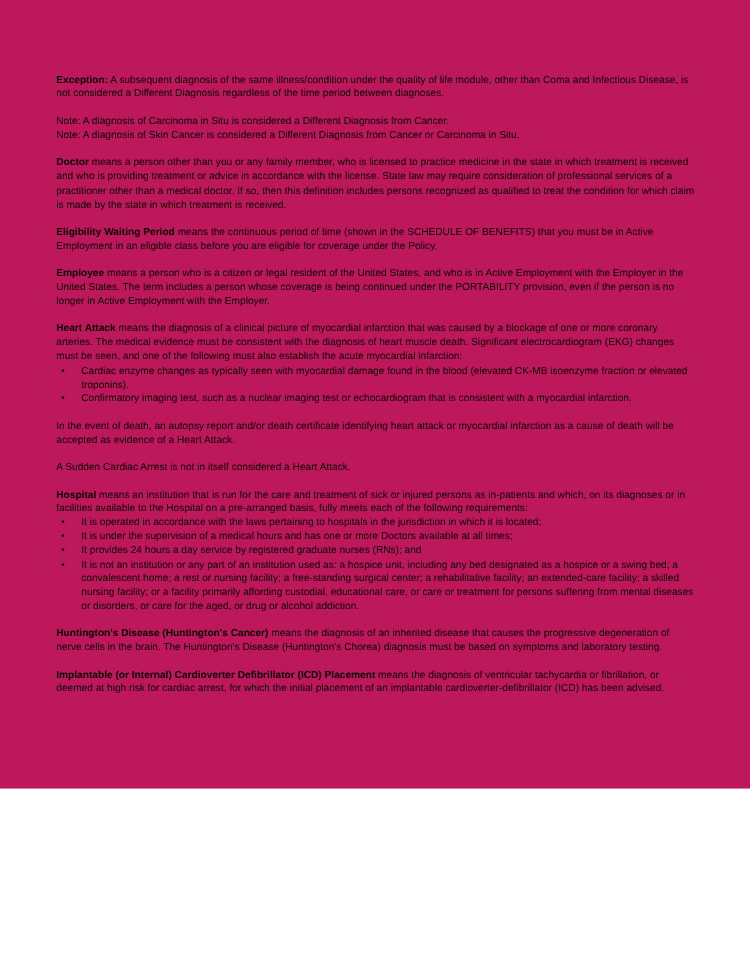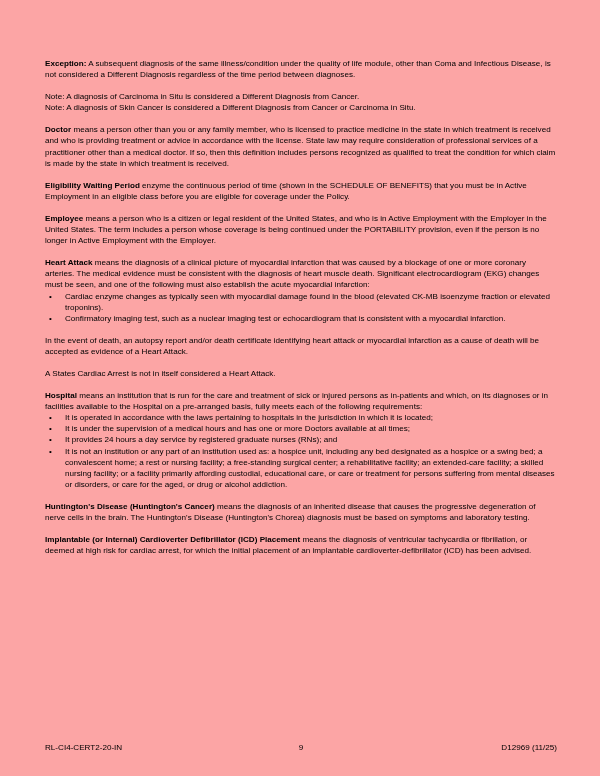--- a/index.html
+++ b/index.html
@@ -7,22 +7,22 @@
     padding: 0;
     background: #ffffff;
   }
   body {
     font-family: "Liberation Sans", sans-serif;
     color: #000000;
   }
   .page {
     position: relative;
     width: 600px;
-    height: 776px;
-    background: #fca5a5;
+    height: 631px;
+    background: #be185d;
     box-sizing: border-box;
     overflow: hidden;
   }
   .content {
     position: absolute;
     left: 45px;
     top: 58px;
     width: 512px;
   }
   p.para {
@@ -89,35 +89,35 @@
 <div class="page">
   <div class="content">
 
     <p class="para"><span class="term">Exception:</span><span> A subsequent diagnosis of the same illness/condition under the quality of life module, other than Coma and Infectious Disease, is not considered a Different Diagnosis regardless of the time period between diagnoses.</span></p>
 
     <p class="para tight">Note: A diagnosis of Carcinoma in Situ is considered a Different Diagnosis from Cancer.</p>
     <p class="para">Note: A diagnosis of Skin Cancer is considered a Different Diagnosis from Cancer or Carcinoma in Situ.</p>
 
     <p class="para"><span class="term">Doctor</span><span> means a person other than you or any family member, who is licensed to practice medicine in the state in which treatment is received and who is providing treatment or advice in accordance with the license. State law may require consideration of professional services of a practitioner other than a medical doctor. If so, then this definition includes persons recognized as qualified to treat the condition for which claim is made by the state in which treatment is received.</span></p>
 
-    <p class="para"><span class="term">Eligibility Waiting Period</span><span> enzyme the continuous period of time (shown in the SCHEDULE OF BENEFITS) that you must be in Active Employment in an eligible class before you are eligible for coverage under the Policy.</span></p>
+    <p class="para"><span class="term">Eligibility Waiting Period</span><span> means the continuous period of time (shown in the SCHEDULE OF BENEFITS) that you must be in Active Employment in an eligible class before you are eligible for coverage under the Policy.</span></p>
 
     <p class="para"><span class="term">Employee</span><span> means a person who is a citizen or legal resident of the United States, and who is in Active Employment with the Employer in the United States. The term includes a person whose coverage is being continued under the PORTABILITY provision, even if the person is no longer in Active Employment with the Employer.</span></p>
 
 
     <p class="para tight"><span class="term">Heart Attack</span><span> means the diagnosis of a clinical picture of myocardial infarction that was caused by a blockage of one or more coronary arteries.  The medical evidence must be consistent with the diagnosis of heart muscle death. Significant electrocardiogram (EKG) changes must be seen, and one of the following must also establish the acute myocardial infarction:</span></p>
 
     <ul class="bullets">
       <li><span class="dot">•</span><span>Cardiac enzyme changes as typically seen with myocardial damage found in the blood (elevated CK-MB isoenzyme fraction or elevated troponins).</span></li>
       <li><span class="dot">•</span><span>Confirmatory imaging test, such as a nuclear imaging test or echocardiogram that is consistent with a myocardial infarction.</span></li>
     </ul>
 
     <p class="para">In the event of death, an autopsy report and/or death certificate identifying heart attack or myocardial infarction as a cause of death will be accepted as evidence of a Heart Attack.</p>
 
-    <p class="para">A States Cardiac Arrest is not in itself considered a Heart Attack.</p>
+    <p class="para">A Sudden Cardiac Arrest is not in itself considered a Heart Attack.</p>
 
     <p class="para tight"><span class="term">Hospital</span><span> means an institution that is run for the care and treatment of sick or injured persons as in-patients and which, on its diagnoses or in facilities available to the Hospital on a pre-arranged basis, fully meets each of the following requirements:</span></p>
 
     <ul class="bullets">
       <li><span class="dot">•</span><span>It is operated in accordance with the laws pertaining to hospitals in the jurisdiction in which it is located;</span></li>
       <li><span class="dot">•</span><span>It is under the supervision of a medical hours and has one or more Doctors available at all times;</span></li>
       <li><span class="dot">•</span><span>It provides 24 hours a day service by registered graduate nurses (RNs); and</span></li>
       <li><span class="dot">•</span><span>It is not an institution or any part of an institution used as: a hospice unit, including any bed designated as a hospice or a swing bed; a convalescent home; a rest or nursing facility; a free-standing surgical center; a rehabilitative facility; an extended-care facility; a skilled nursing facility; or a facility primarily affording custodial, educational care, or care or treatment for persons suffering from mental diseases or disorders, or care for the aged, or drug or alcohol addiction.</span></li>
     </ul>
 

